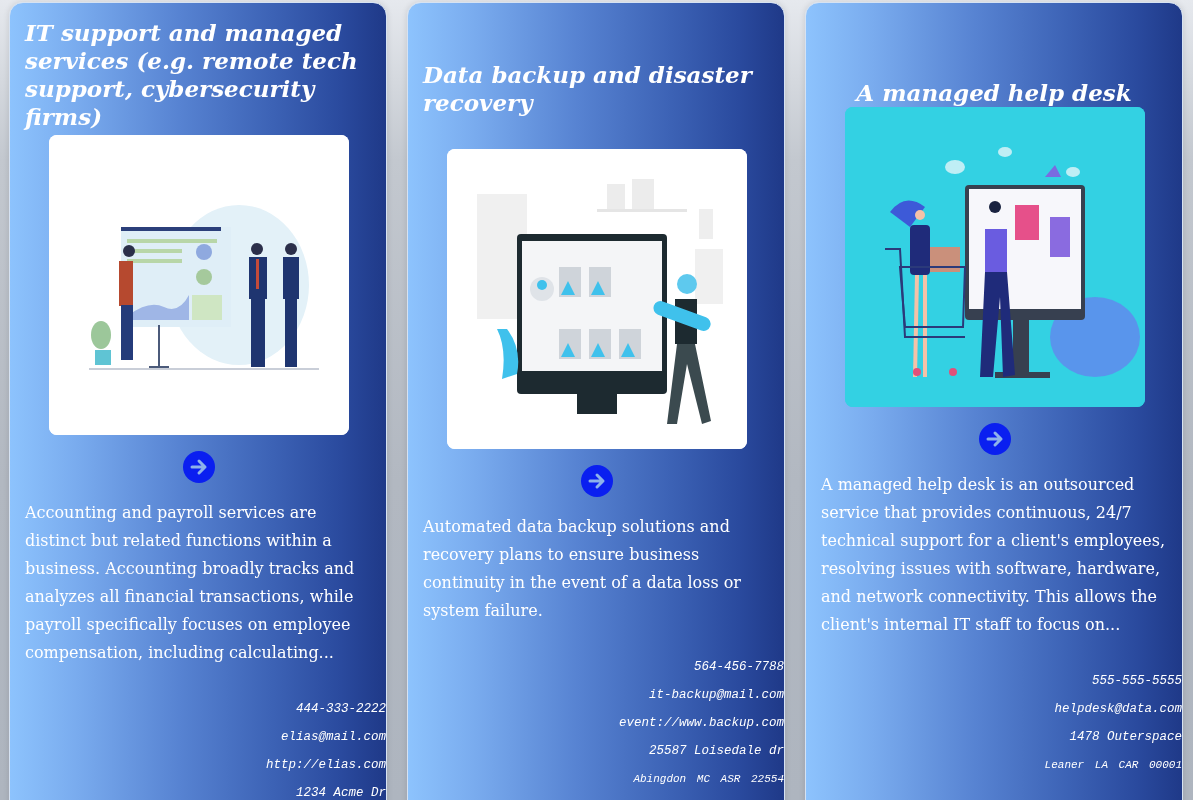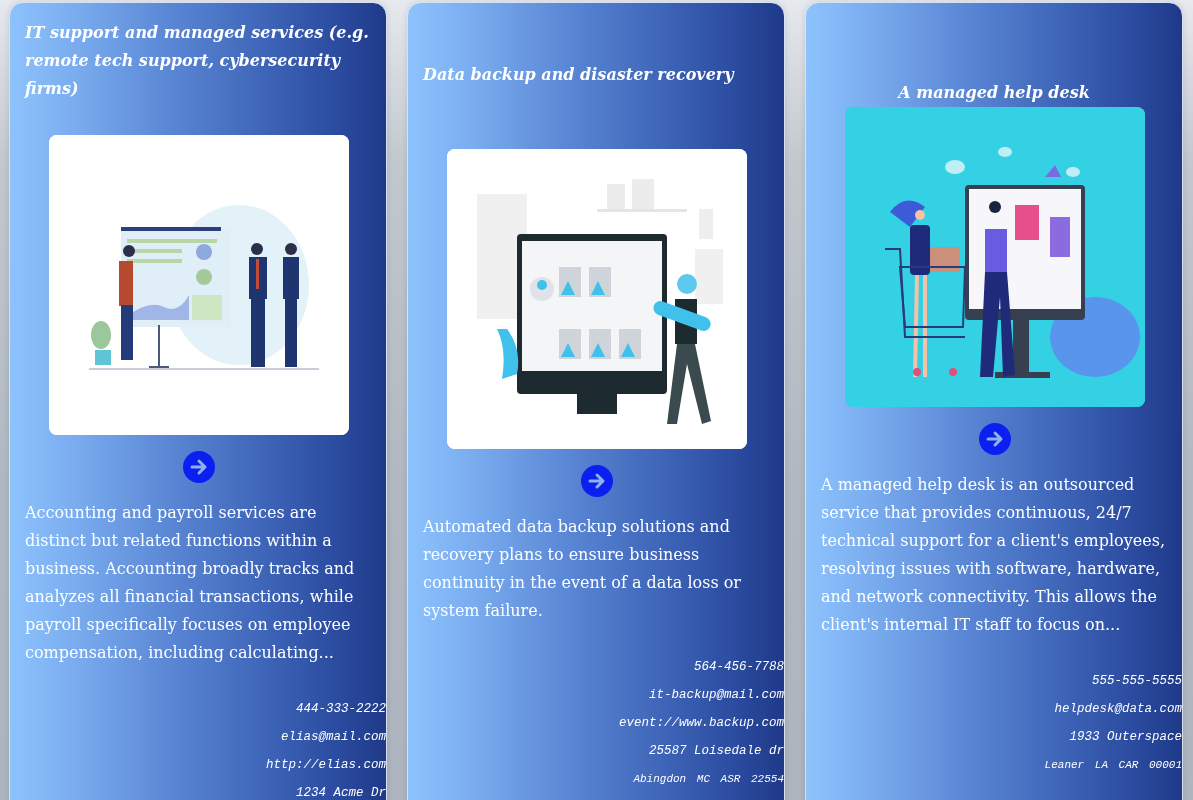--- a/index.html
+++ b/index.html
@@ -17,21 +17,21 @@
     background: linear-gradient(90deg, #8dc3fd 0%, #79abee 18%, #5783d2 45%, #3c62b5 70%, #2a4a9e 88%, #1f3988 100%);
     box-sizing:border-box;
     position:relative;
     color:#fff;
     box-shadow: 0 0 6px rgba(0,0,0,0.12);
   }
   .title {
     position:absolute; left:15px; right:15px;
     font-family: "DejaVu Serif", serif;
     font-style:italic; font-weight:bold;
-    font-size:16px; line-height:28px;
+    font-size:23px; line-height:28px;
     color:#fff;
   }
   .card.c3 .title { text-align:center; }
   .img-box {
     position:absolute; left:39px; width:300px; height:300px;
     border-radius:8px; overflow:hidden;
     background:#fff;
   }
   .img-box svg { width:100%; height:100%; display:block; }
   .arrow-btn {
@@ -185,18 +185,18 @@
     </div>
     <div class="arrow-btn" style="top:420px;">
       <svg width="20" height="20" viewBox="0 0 20 20">
         <path d="M3 10 H16 M10 4 L16 10 L10 16" stroke="#8db2ea" stroke-width="3" fill="none" stroke-linecap="round" stroke-linejoin="round"></path>
       </svg>
     </div>
     <div class="desc" style="top:468px;">A managed help desk is an outsourced service that provides continuous, 24/7 technical support for a client's employees, resolving issues with software, hardware, and network connectivity. This allows the client's internal IT staff to focus on...</div>
     <div class="contact" style="top:664px;">
       <div>555-555-5555</div>
       <div>helpdesk@data.com</div>
-      <div>1933 Outerspace</div>
+      <div>1478 Outerspace</div>
       <div class="small">Leaner  LA  CAR  00001</div>
     </div>
   </div>
 
 </div>
 
 </body></html>

